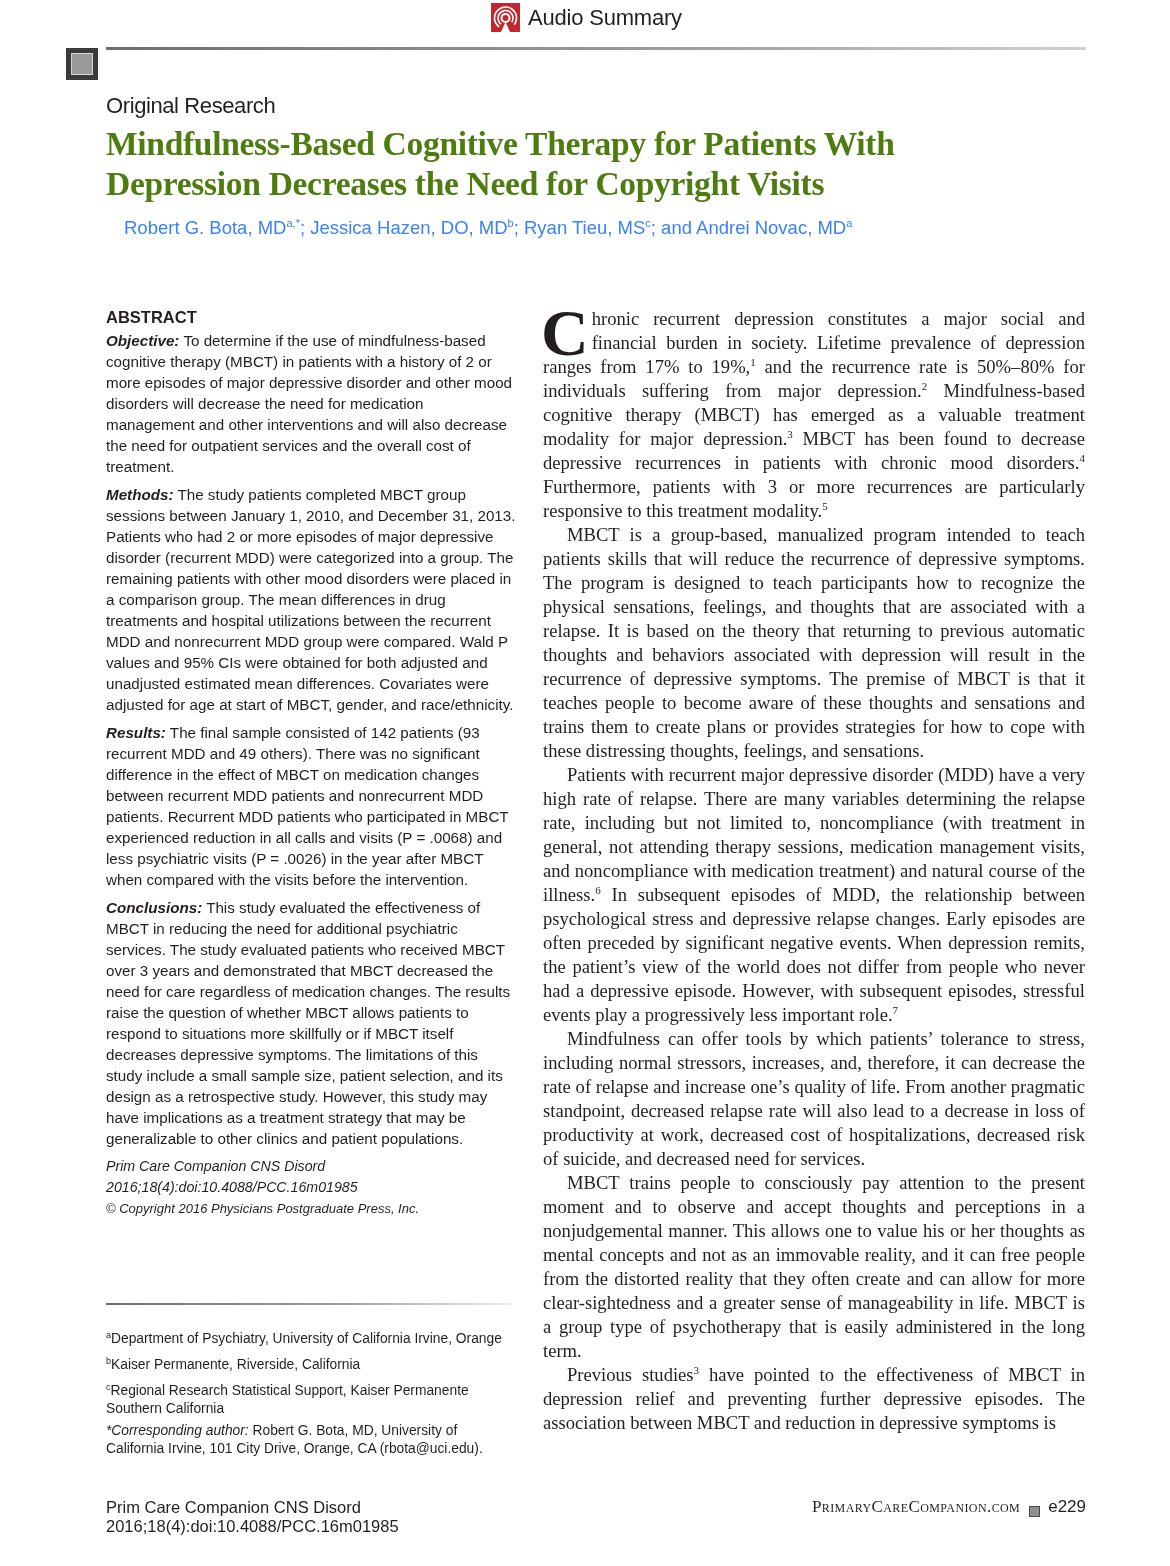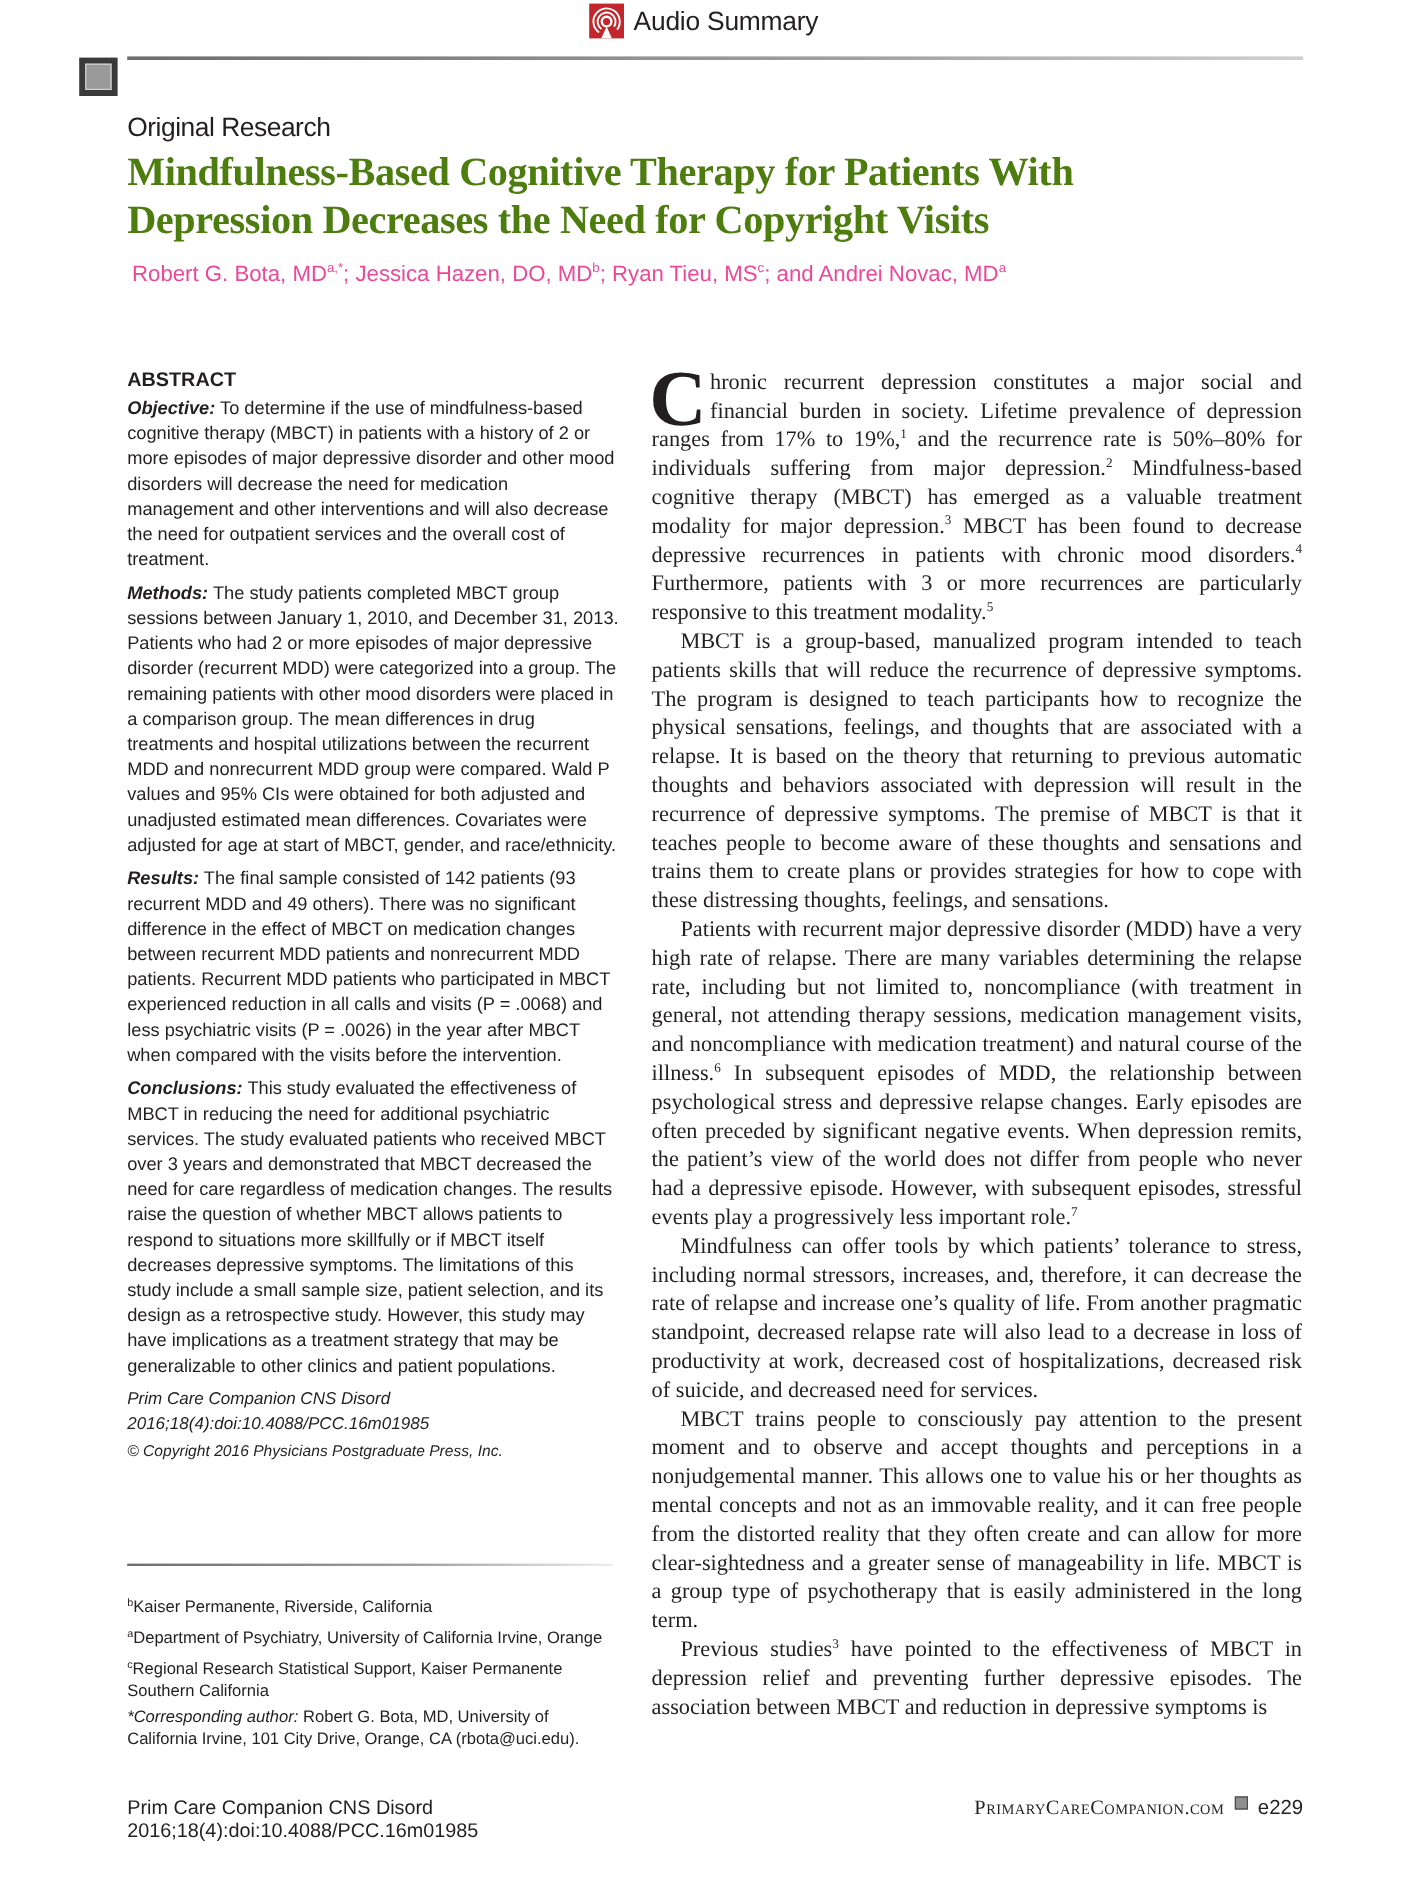--- a/index.html
+++ b/index.html
@@ -14,21 +14,21 @@
     .audio-label { font-size: 22px; color: #231f20; letter-spacing: -0.2px; }
 
     
     .badge-box { position: absolute; left: 66px; top: 48px; width: 32px; height: 32px; background: #3a3a3a; }
     .badge-box .inner { position: absolute; left: 5px; top: 5px; width: 20px; height: 20px; background: #9a9a9a; border: 1px solid #d4d4d4; }
     .top-rule { position: absolute; left: 106px; top: 47px; width: 980px; height: 3px; background: linear-gradient(to right, #6d6e71 0%, #9d9fa2 60%, #d0d0d0 100%); }
     .section-label { position: absolute; left: 106px; top: 53px; font-size: 22px; color: #231f20; letter-spacing: -0.4px; margin-top: 40px; }
 
     
     .title { position: absolute; left: 106px; top: 124px; width: 900px; font-size: 33.5px; line-height: 40px; font-weight: bold; color: #4d7c0f; letter-spacing: -0.3px; }
-    .authors { position: absolute; left: 110px; top: 217px; font-size: 18.5px; color: #ec4899; }
+    .authors { position: absolute; left: 124px; top: 217px; font-size: 18.5px; color: #3b82f6; }
     .authors sup { font-size: 11px; vertical-align: 7px; }
 
     
     .abstract { position: absolute; left: 106px; top: 306px; width: 410px; font-size: 15.2px; line-height: 21px; color: #231f20; }
     .abstract h2 { margin: 0 0 2px 0; font-size: 16.5px; font-weight: bold; line-height: 22px; }
     .abstract p { margin: 0 0 7px 0; }
     .abstract .lbl { font-weight: bold; font-style: italic; }
     .citation { font-style: italic; font-size: 14.2px; line-height: 21px; margin-top: 2px; }
     .citation div { white-space: nowrap; }
     .citation .copy { font-size: 13px; }
@@ -41,21 +41,21 @@
 
     
     .body-col { position: absolute; left: 543px; top: 307px; width: 542px; font-size: 18.6px; line-height: 24px; color: #231f20; text-align: justify; }
     .body-col p { margin: 0; text-indent: 24px; }
     .body-col p.first { text-indent: 0; }
     .body-col sup { font-size: 11px; vertical-align: 7px; line-height: 0; }
     .dropcap { float: left; font-size: 66px; line-height: 52px; margin: 0 3px -4px -2px; font-weight: bold; color: #231f20; }
 
     
     .foot-left { position: absolute; left: 106px; top: 1498px; font-size: 16.5px; line-height: 19px; color: #231f20; }
-    .foot-right { position: absolute; right: 84px; top: 1497px; display: flex; align-items: flex-start; font-size: 17px; color: #231f20; }
+    .foot-right { position: absolute; right: 84px; top: 1497px; display: flex; align-items: flex-end; font-size: 17px; color: #231f20; }
     .site { font-variant: small-caps; letter-spacing: 0.4px; font-size: 17px; }
     .foot-sq { width: 11px; height: 11px; background: #8f8f8f; border: 1px solid #4a4a4a; margin: 0 8px 0 9px; box-sizing: border-box; }
     .page-num { font-size: 17px; }
   </style>
 </head>
 <body>
 
 <div class="audio">
   <div class="audio-icon">
     <svg width="29" height="29" viewBox="0 0 29 29">
@@ -88,22 +88,22 @@
   <p><span class="lbl">Conclusions:</span><span> This study evaluated the effectiveness of MBCT in reducing the need for additional psychiatric services. The study evaluated patients who received MBCT over 3 years and demonstrated that MBCT decreased the need for care regardless of medication changes. The results raise the question of whether MBCT allows patients to respond to situations more skillfully or if MBCT itself decreases depressive symptoms. The limitations of this study include a small sample size, patient selection, and its design as a retrospective study. However, this study may have implications as a treatment strategy that may be generalizable to other clinics and patient populations.</span></p>
   <div class="citation">
     <div>Prim Care Companion CNS Disord</div>
     <div>2016;18(4):doi:10.4088/PCC.16m01985</div>
     <div class="copy">© Copyright 2016 Physicians Postgraduate Press, Inc.</div>
   </div>
 </div>
 <div class="abs-rule"></div>
 
 <div class="affils sans">
+  <p><sup>a</sup><span>Department of Psychiatry, University of California Irvine, Orange</span></p>
   <p><sup>b</sup><span>Kaiser Permanente, Riverside, California</span></p>
-  <p><sup>a</sup><span>Department of Psychiatry, University of California Irvine, Orange</span></p>
   <p><sup>c</sup><span>Regional Research Statistical Support, Kaiser Permanente Southern California</span></p>
   <p><em>*Corresponding author:</em><span> Robert G. Bota, MD, University of California Irvine, 101 City Drive, Orange, CA (rbota@uci.edu).</span></p>
 </div>
 
 <div class="body-col serif" id="body-col">
     <p class="first"><span class="dropcap">C</span>hronic recurrent depression constitutes a major social and financial burden in society. Lifetime prevalence of depression ranges from 17% to 19%,<sup>1</sup> and the recurrence rate is 50%–80% for individuals suffering from major depression.<sup>2</sup> Mindfulness-based cognitive therapy (MBCT) has emerged as a valuable treatment modality for major depression.<sup>3</sup> MBCT has been found to decrease depressive recurrences in patients with chronic mood disorders.<sup>4</sup> Furthermore, patients with 3 or more recurrences are particularly responsive to this treatment modality.<sup>5</sup></p>
     <p>MBCT is a group-based, manualized program intended to teach patients skills that will reduce the recurrence of depressive symptoms. The program is designed to teach participants how to recognize the physical sensations, feelings, and thoughts that are associated with a relapse. It is based on the theory that returning to previous automatic thoughts and behaviors associated with depression will result in the recurrence of depressive symptoms. The premise of MBCT is that it teaches people to become aware of these thoughts and sensations and trains them to create plans or provides strategies for how to cope with these distressing thoughts, feelings, and sensations.</p>
     <p>Patients with recurrent major depressive disorder (MDD) have a very high rate of relapse. There are many variables determining the relapse rate, including but not limited to, noncompliance (with treatment in general, not attending therapy sessions, medication management visits, and noncompliance with medication treatment) and natural course of the illness.<sup>6</sup> In subsequent episodes of MDD, the relationship between psychological stress and depressive relapse changes. Early episodes are often preceded by significant negative events. When depression remits, the patient’s view of the world does not differ from people who never had a depressive episode. However, with subsequent episodes, stressful events play a progressively less important role.<sup>7</sup></p>
     <p>Mindfulness can offer tools by which patients’ tolerance to stress, including normal stressors, increases, and, therefore, it can decrease the rate of relapse and increase one’s quality of life. From another pragmatic standpoint, decreased relapse rate will also lead to a decrease in loss of productivity at work, decreased cost of hospitalizations, decreased risk of suicide, and decreased need for services.</p>
     <p>MBCT trains people to consciously pay attention to the present moment and to observe and accept thoughts and perceptions in a nonjudgemental manner. This allows one to value his or her thoughts as mental concepts and not as an immovable reality, and it can free people from the distorted reality that they often create and can allow for more clear-sightedness and a greater sense of manageability in life. MBCT is a group type of psychotherapy that is easily administered in the long term.</p>

